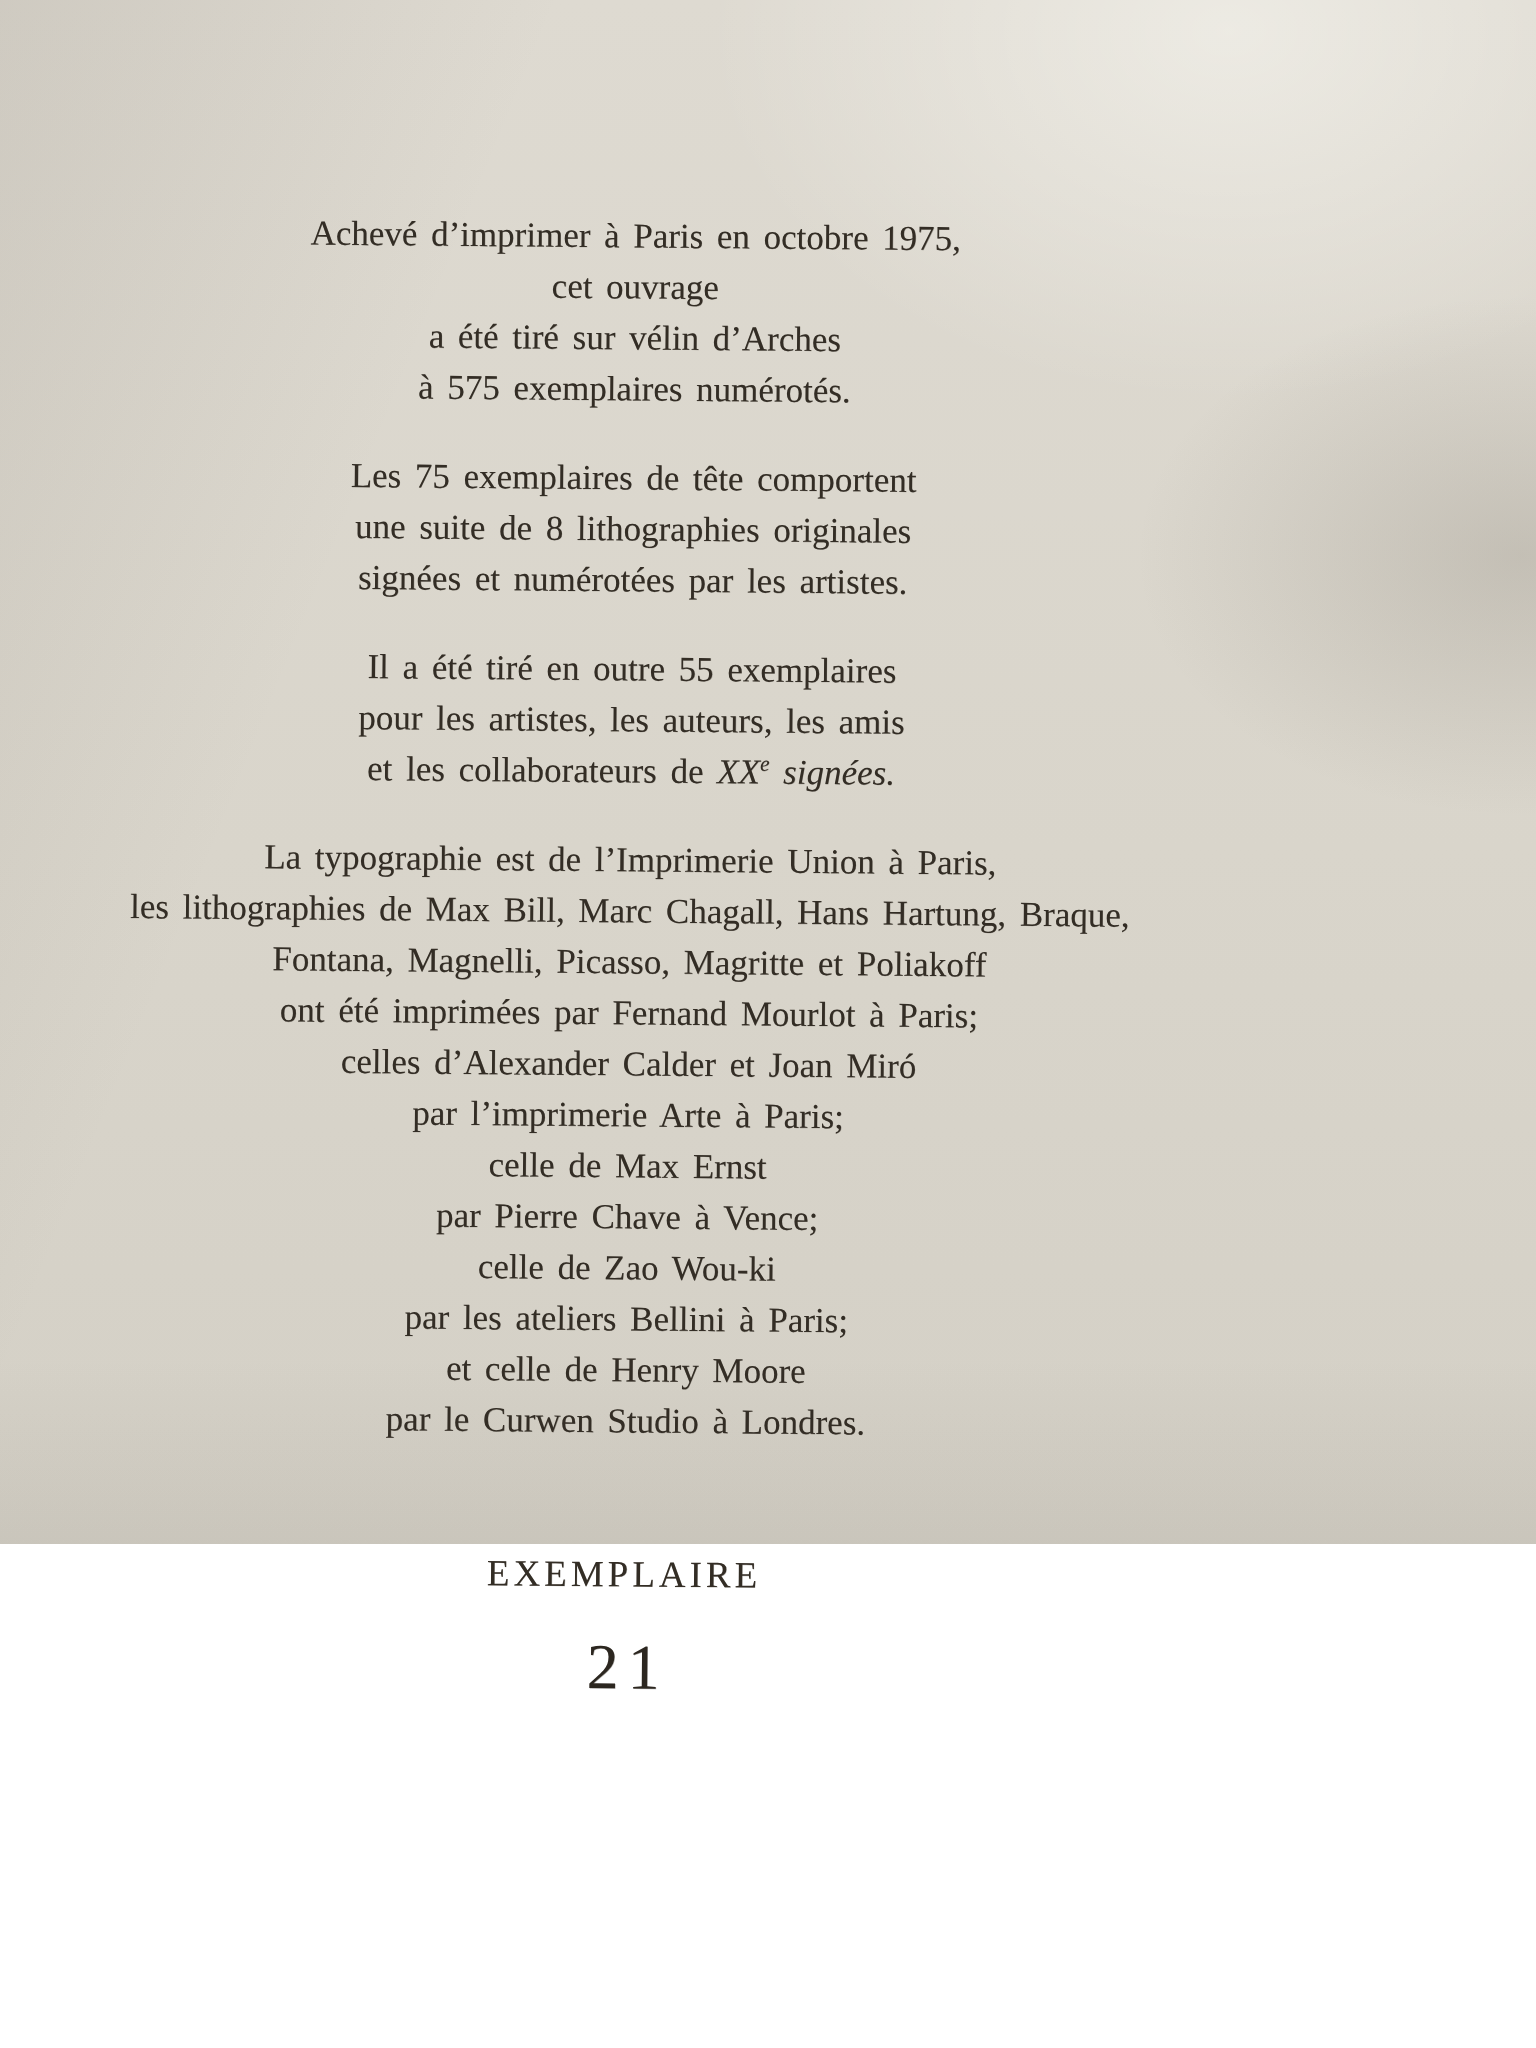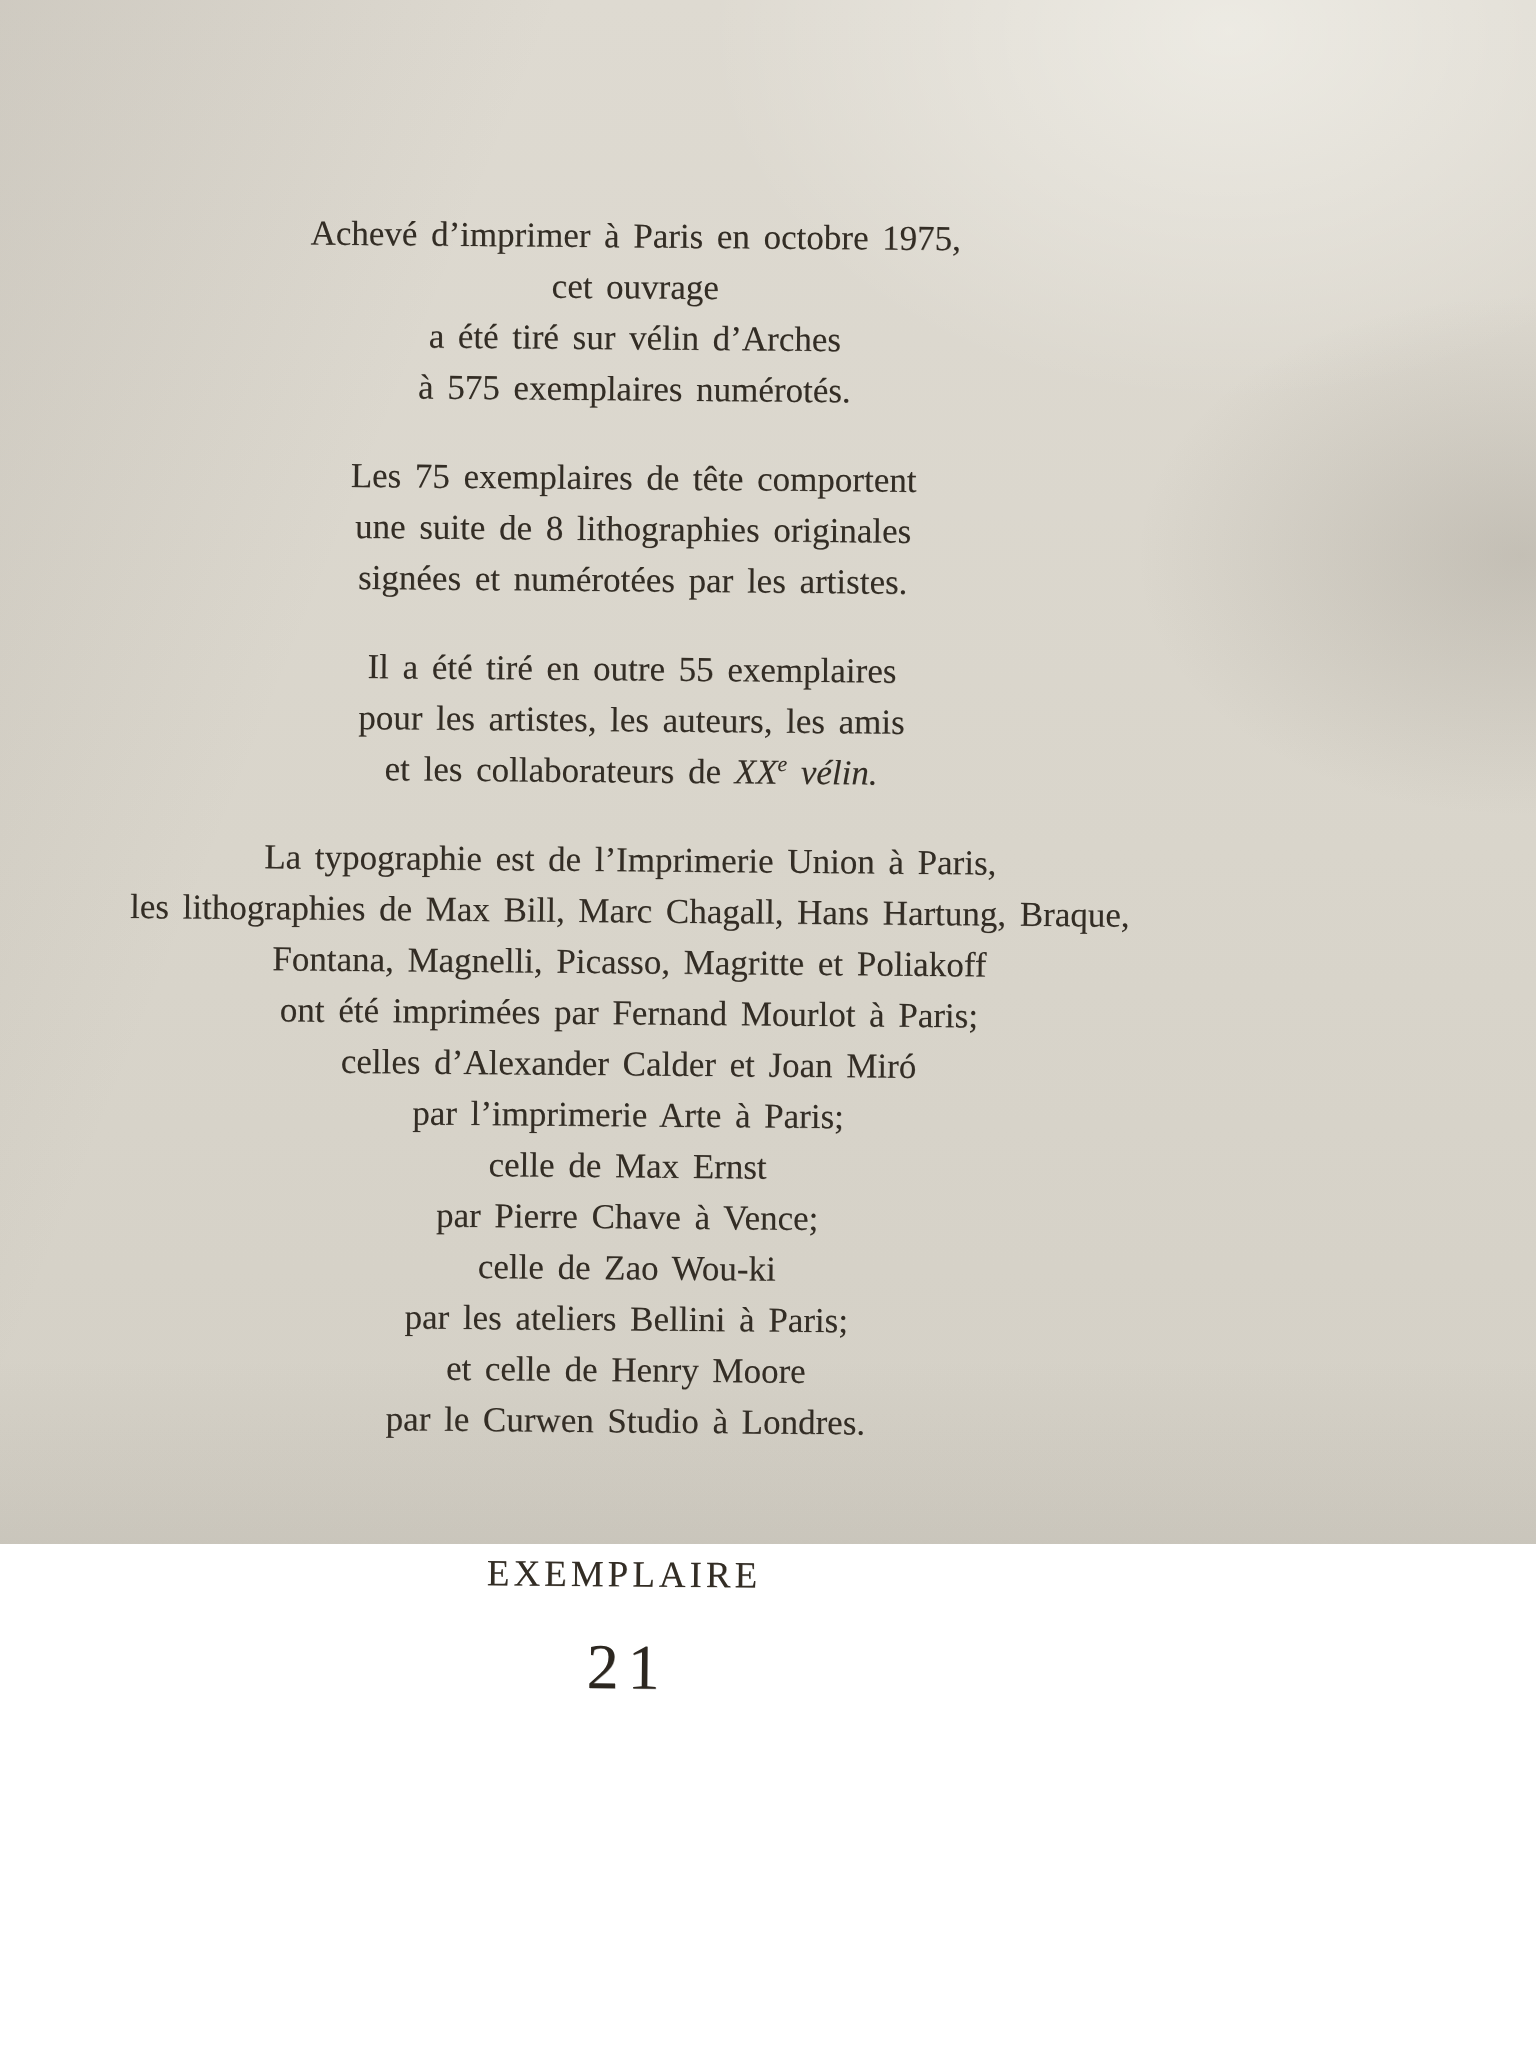--- a/index.html
+++ b/index.html
@@ -82,21 +82,21 @@
 
     <div class="para">
       <div class="line">Les 75 exemplaires de tête comportent</div>
       <div class="line">une suite de 8 lithographies originales</div>
       <div class="line">signées et numérotées par les artistes.</div>
     </div>
 
     <div class="para">
       <div class="line">Il a été tiré en outre 55 exemplaires</div>
       <div class="line">pour les artistes, les auteurs, les amis</div>
-      <div class="line"><span>et les collaborateurs de </span><span class="journal">XX</span><span class="journal-sup">e</span><span class="journal"> vélin.</span></div>
+      <div class="line"><span>et les collaborateurs de </span><span class="journal">XX</span><span class="journal-sup">e</span><span class="journal"> signées.</span></div>
     </div>
 
     <div class="para">
       <div class="line">La typographie est de l’Imprimerie Union à Paris,</div>
       <div class="line">les lithographies de Max Bill, Marc Chagall, Hans Hartung, Braque,</div>
       <div class="line">Fontana, Magnelli, Picasso, Magritte et Poliakoff</div>
       <div class="line">ont été imprimées par Fernand Mourlot à Paris;</div>
       <div class="line">celles d’Alexander Calder et Joan Miró</div>
       <div class="line">par l’imprimerie Arte à Paris;</div>
       <div class="line">celle de Max Ernst</div>

